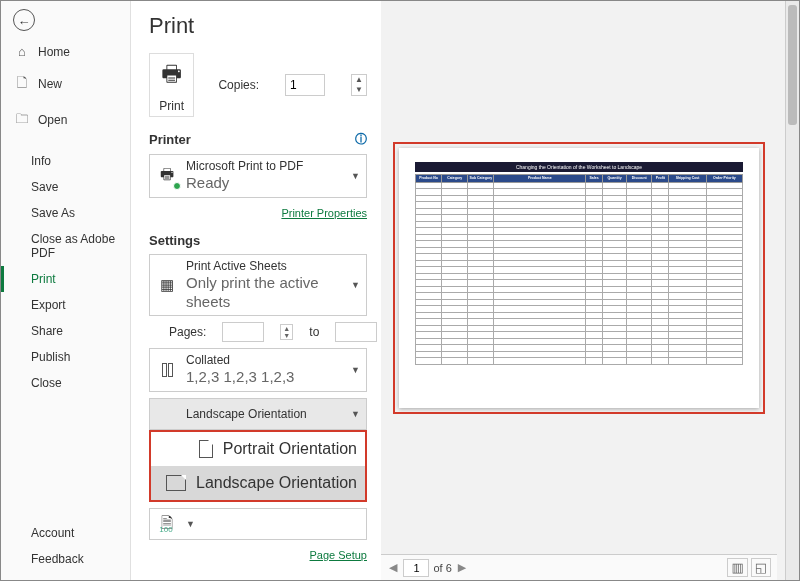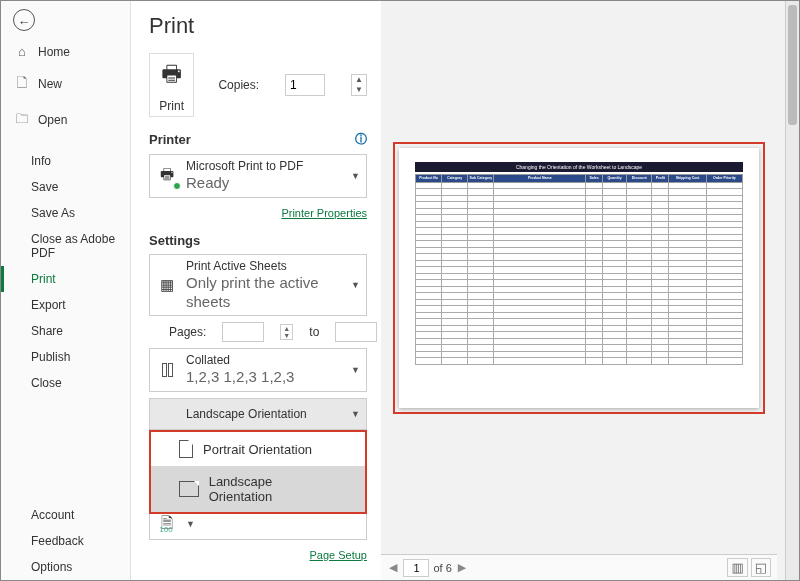--- a/index.html
+++ b/index.html
@@ -7,21 +7,21 @@
   .root { display: flex; width: 100%; height: 100%; border: 1px solid #888; }
   
   .sidebar { width: 130px; background: #fafafa; border-right: 1px solid #e0e0e0; display: flex; flex-direction: column; font-size: 12px; color: #333; }
   .back-btn { padding: 8px 12px 6px; }
   .back-circle { width: 22px; height: 22px; border: 1px solid #555; border-radius: 50%; display: flex; align-items: center; justify-content: center; font-size: 13px; color: #333; }
   .nav-item { display: flex; align-items: center; gap: 9px; padding: 7px 14px; cursor: default; }
   .nav-item .icon { width: 14px; display: flex; justify-content: center; color: #555; font-size: 13px; }
   .nav-sub { padding: 6px 14px 6px 30px; cursor: default; }
   .nav-sub.active { border-left: 3px solid #0d7a3f; color: #0d7a3f; padding-left: 27px; }
   .nav-gap { height: 10px; }
-  .nav-bottom { margin-top: auto; padding-bottom: 0; }
+  .nav-bottom { margin-top: auto; padding-bottom: 8px; }
   
   .main { flex: 1; display: flex; flex-direction: column; }
   .main-row { flex: 1; display: flex; }
   .settings-col { width: 250px; padding: 12px 14px 0 18px; display: flex; flex-direction: column; gap: 6px; font-size: 12px; color: #333; }
   h1 { font-size: 22px; font-weight: 400; margin-bottom: 8px; }
   .print-row { display: flex; align-items: center; gap: 24px; }
   .print-btn { width: 64px; height: 64px; border: 1px solid #ddd; background: #fff; display: flex; flex-direction: column; align-items: center; justify-content: center; gap: 4px; font-size: 12px; }
   .printer-glyph { font-size: 22px; }
   .copies { display: flex; align-items: center; gap: 26px; }
   .copies input { width: 40px; height: 22px; border: 1px solid #ccc; padding: 0 4px; font-size: 12px; }
@@ -36,21 +36,21 @@
   .dd-sub { font-size: 15px; color: #666; }
   .dd-caret { font-size: 9px; color: #555; }
   .link { color: #0d7a3f; font-size: 11px; text-align: right; text-decoration: underline; margin-top: 3px; }
   .pages-row { display: flex; align-items: center; gap: 16px; margin-left: 20px; }
   .pages-row input { width: 42px; height: 20px; border: 1px solid #ccc; font-size: 11px; padding: 0 3px; }
   .mini-stepper { display: flex; flex-direction: column; font-size: 7px; line-height: 7px; border: 1px solid #ccc; color: #666; }
   .mini-stepper span { padding: 0 2px; }
   
   .orient-wrap { position: relative; }
   .orient-list { position: absolute; top: 32px; left: 0; right: 0; border: 2px solid #d23a2a; background: #fff; z-index: 10; }
-  .orient-item { display: flex; align-items: center; gap: 10px; padding: 8px 28px; font-size: 13px; }
+  .orient-item { display: flex; align-items: center; gap: 10px; padding: 8px 8px; font-size: 16px; justify-content: flex-end; }
   .orient-item.sel { background: #d8d8d8; }
   .orient-item .oi-icon { width: 20px; height: 16px; border: 1.5px solid #555; display: block; }
   .orient-item .oi-icon.portrait { width: 14px; height: 18px; }
   .orient-item .oi-icon .fold { width: 0; height: 0; border-top: 5px solid #fff; border-left: 5px solid transparent; float: right; margin-top: -1px; margin-right: -1px; }
   
   .scaling { margin-top: 72px; }
   .scaling .sc100 { position: absolute; font-size: 8px; color: #4a8; margin-left: -2px; margin-top: 10px; }
   
   .preview-col { flex: 1; background: #f2f2f2; display: flex; flex-direction: column; padding: 0 8px 0 0; }
   .preview-area { flex: 1; display: flex; align-items: center; justify-content: center; position: relative; }
@@ -101,21 +101,20 @@
     <div class="nav-sub">Save As</div>
     <div class="nav-sub">Close as Adobe PDF</div>
     <div class="nav-sub active">Print</div>
     <div class="nav-sub">Export</div>
     <div class="nav-sub">Share</div>
     <div class="nav-sub">Publish</div>
     <div class="nav-sub">Close</div>
     <div class="nav-bottom">
       <div class="nav-sub">Account</div>
       <div class="nav-sub">Feedback</div>
-      <div class="nav-sub">Options</div>
     </div>
   </div>
 
   <div class="main">
     <div class="main-row">
       <div class="settings-col">
         <h1>Print</h1>
         <div class="print-row">
           <div class="print-btn">
             <span class="printer-glyph">🖶</span>

